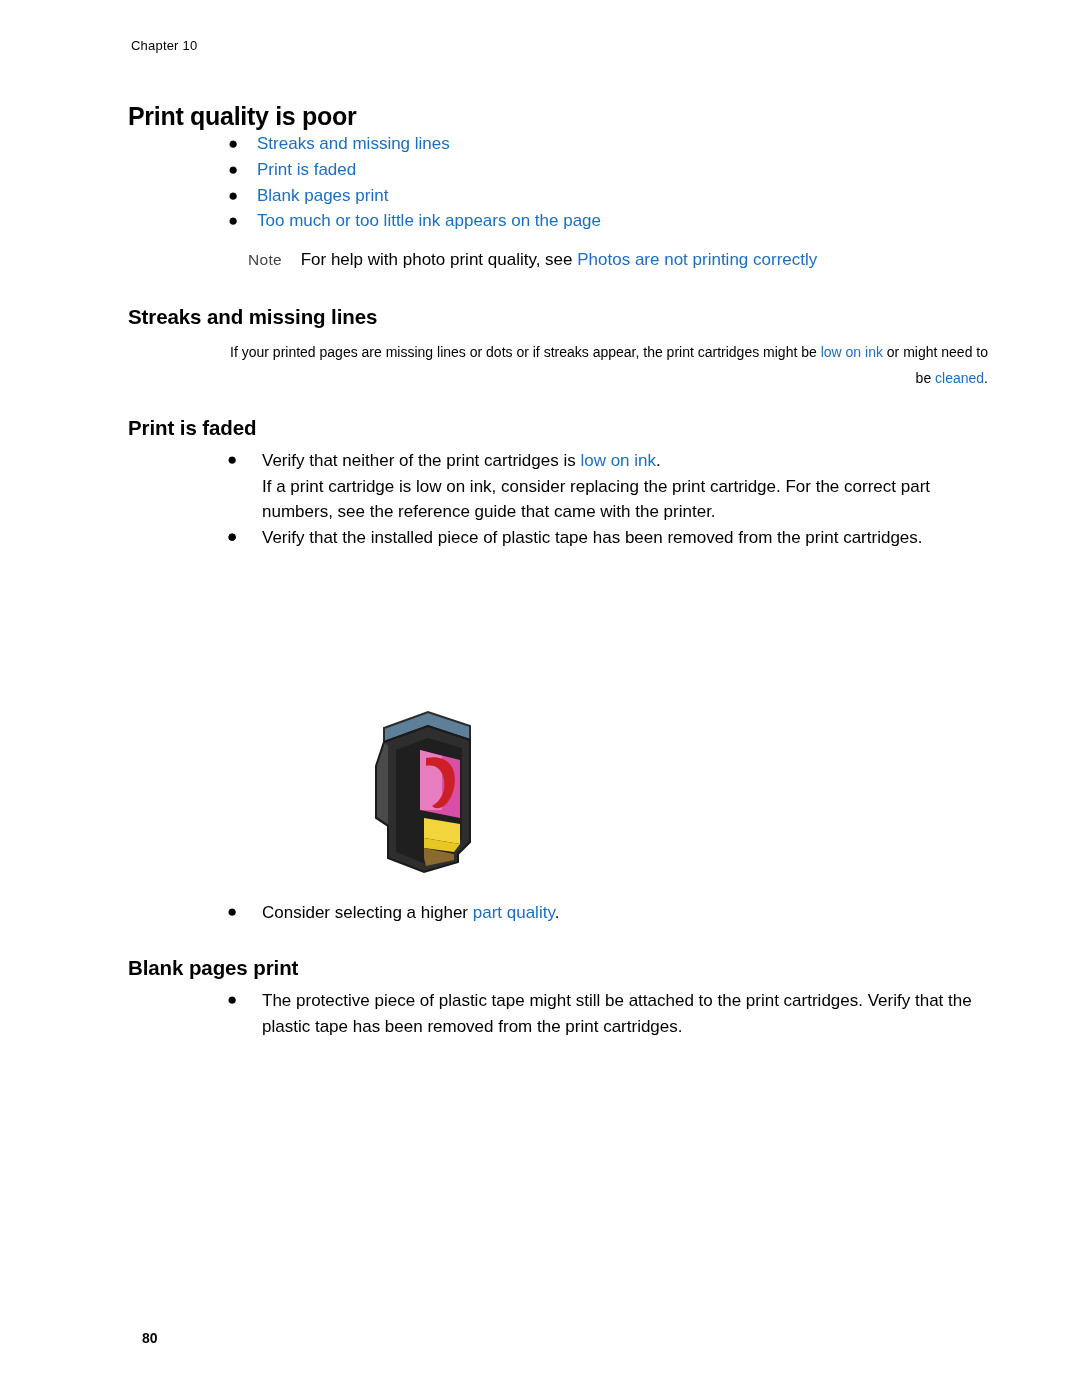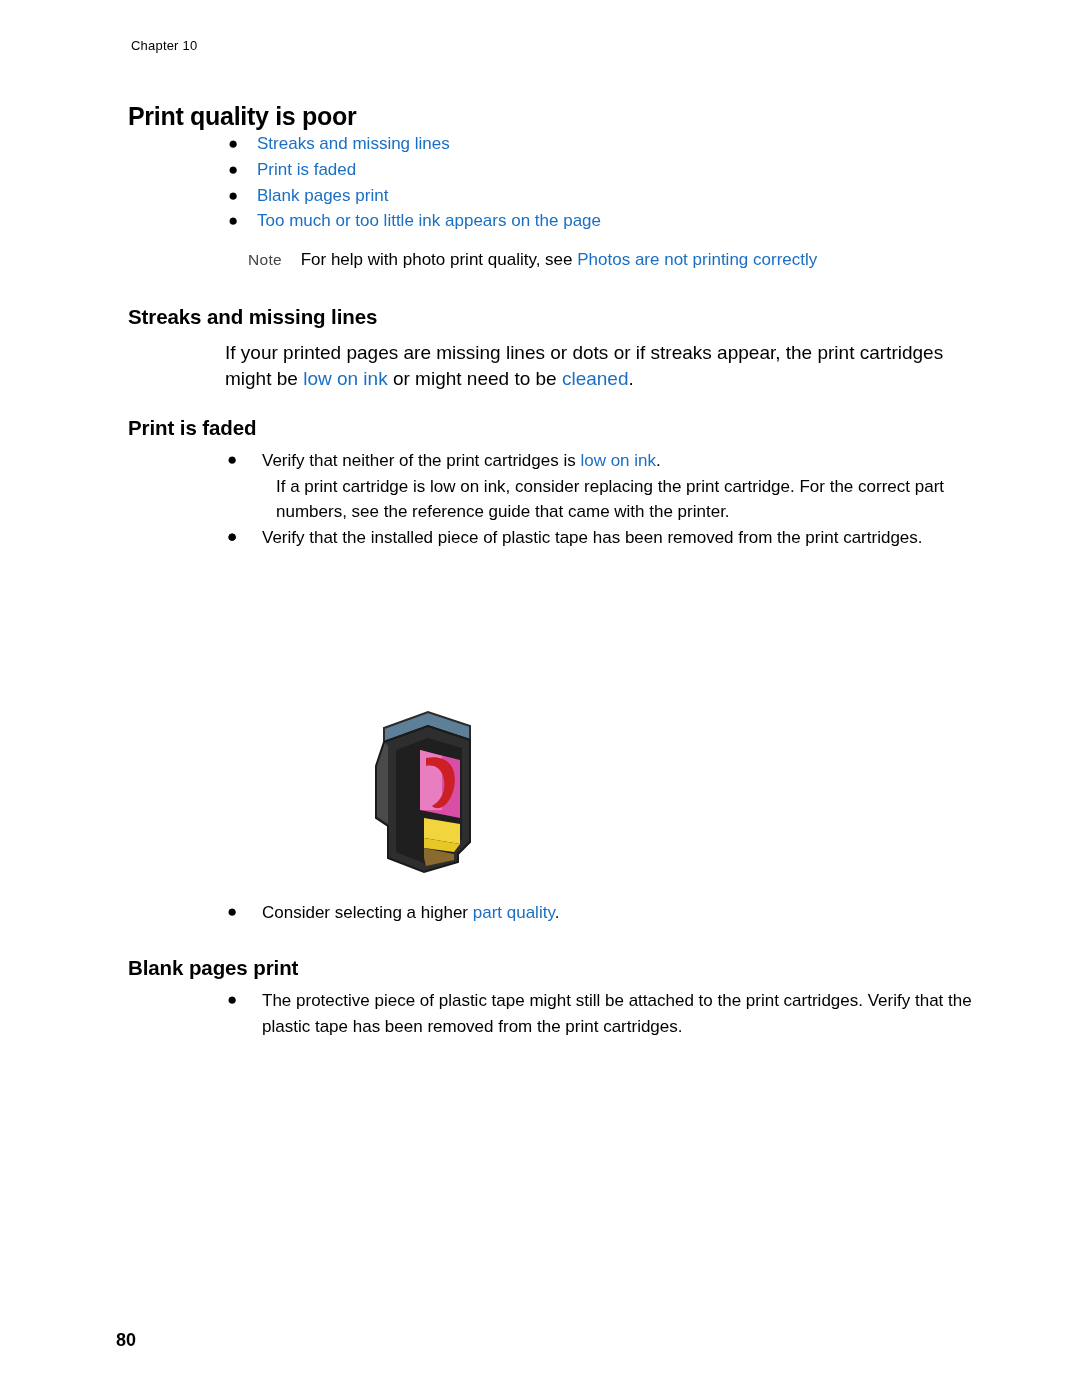--- a/index.html
+++ b/index.html
@@ -93,24 +93,25 @@
     font-size: 20.5px;
     font-weight: bold;
     margin: 0;
     left: 128px;
     letter-spacing: -0.1px;
   }
 
   .para {
     position: absolute;
     left: 225px;
-    font-size: 19px;
+    font-size: 14px;
     line-height: 25.5px;
     width: 763px;
     color: #000;
+    text-align: right;
   }
   .link { color: #1a6fc4; }
 
   ul.bulletlist {
     list-style: none;
     margin: 0;
     padding: 0;
     position: absolute;
     left: 225px;
     width: 765px;
@@ -125,29 +126,28 @@
   ul.bulletlist li .dot {
     position: absolute;
     left: 2px;
     top: -1px;
     font-size: 17px;
     color: #000;
   }
   ul.bulletlist li .sub {
     display: block;
     padding-left: 0px;
-    margin-left: 14px;
   }
 
   
   .page-number {
     position: absolute;
-    left: 116px;
+    left: 142px;
     top: 1330px;
-    font-size: 18px;
+    font-size: 14px;
     font-weight: bold;
   }
   .footer-right {
     position: absolute;
     right: 113px;
     top: 1404px;
     font-size: 16px;
     font-weight: bold;
     letter-spacing: 0.2px;
   }

